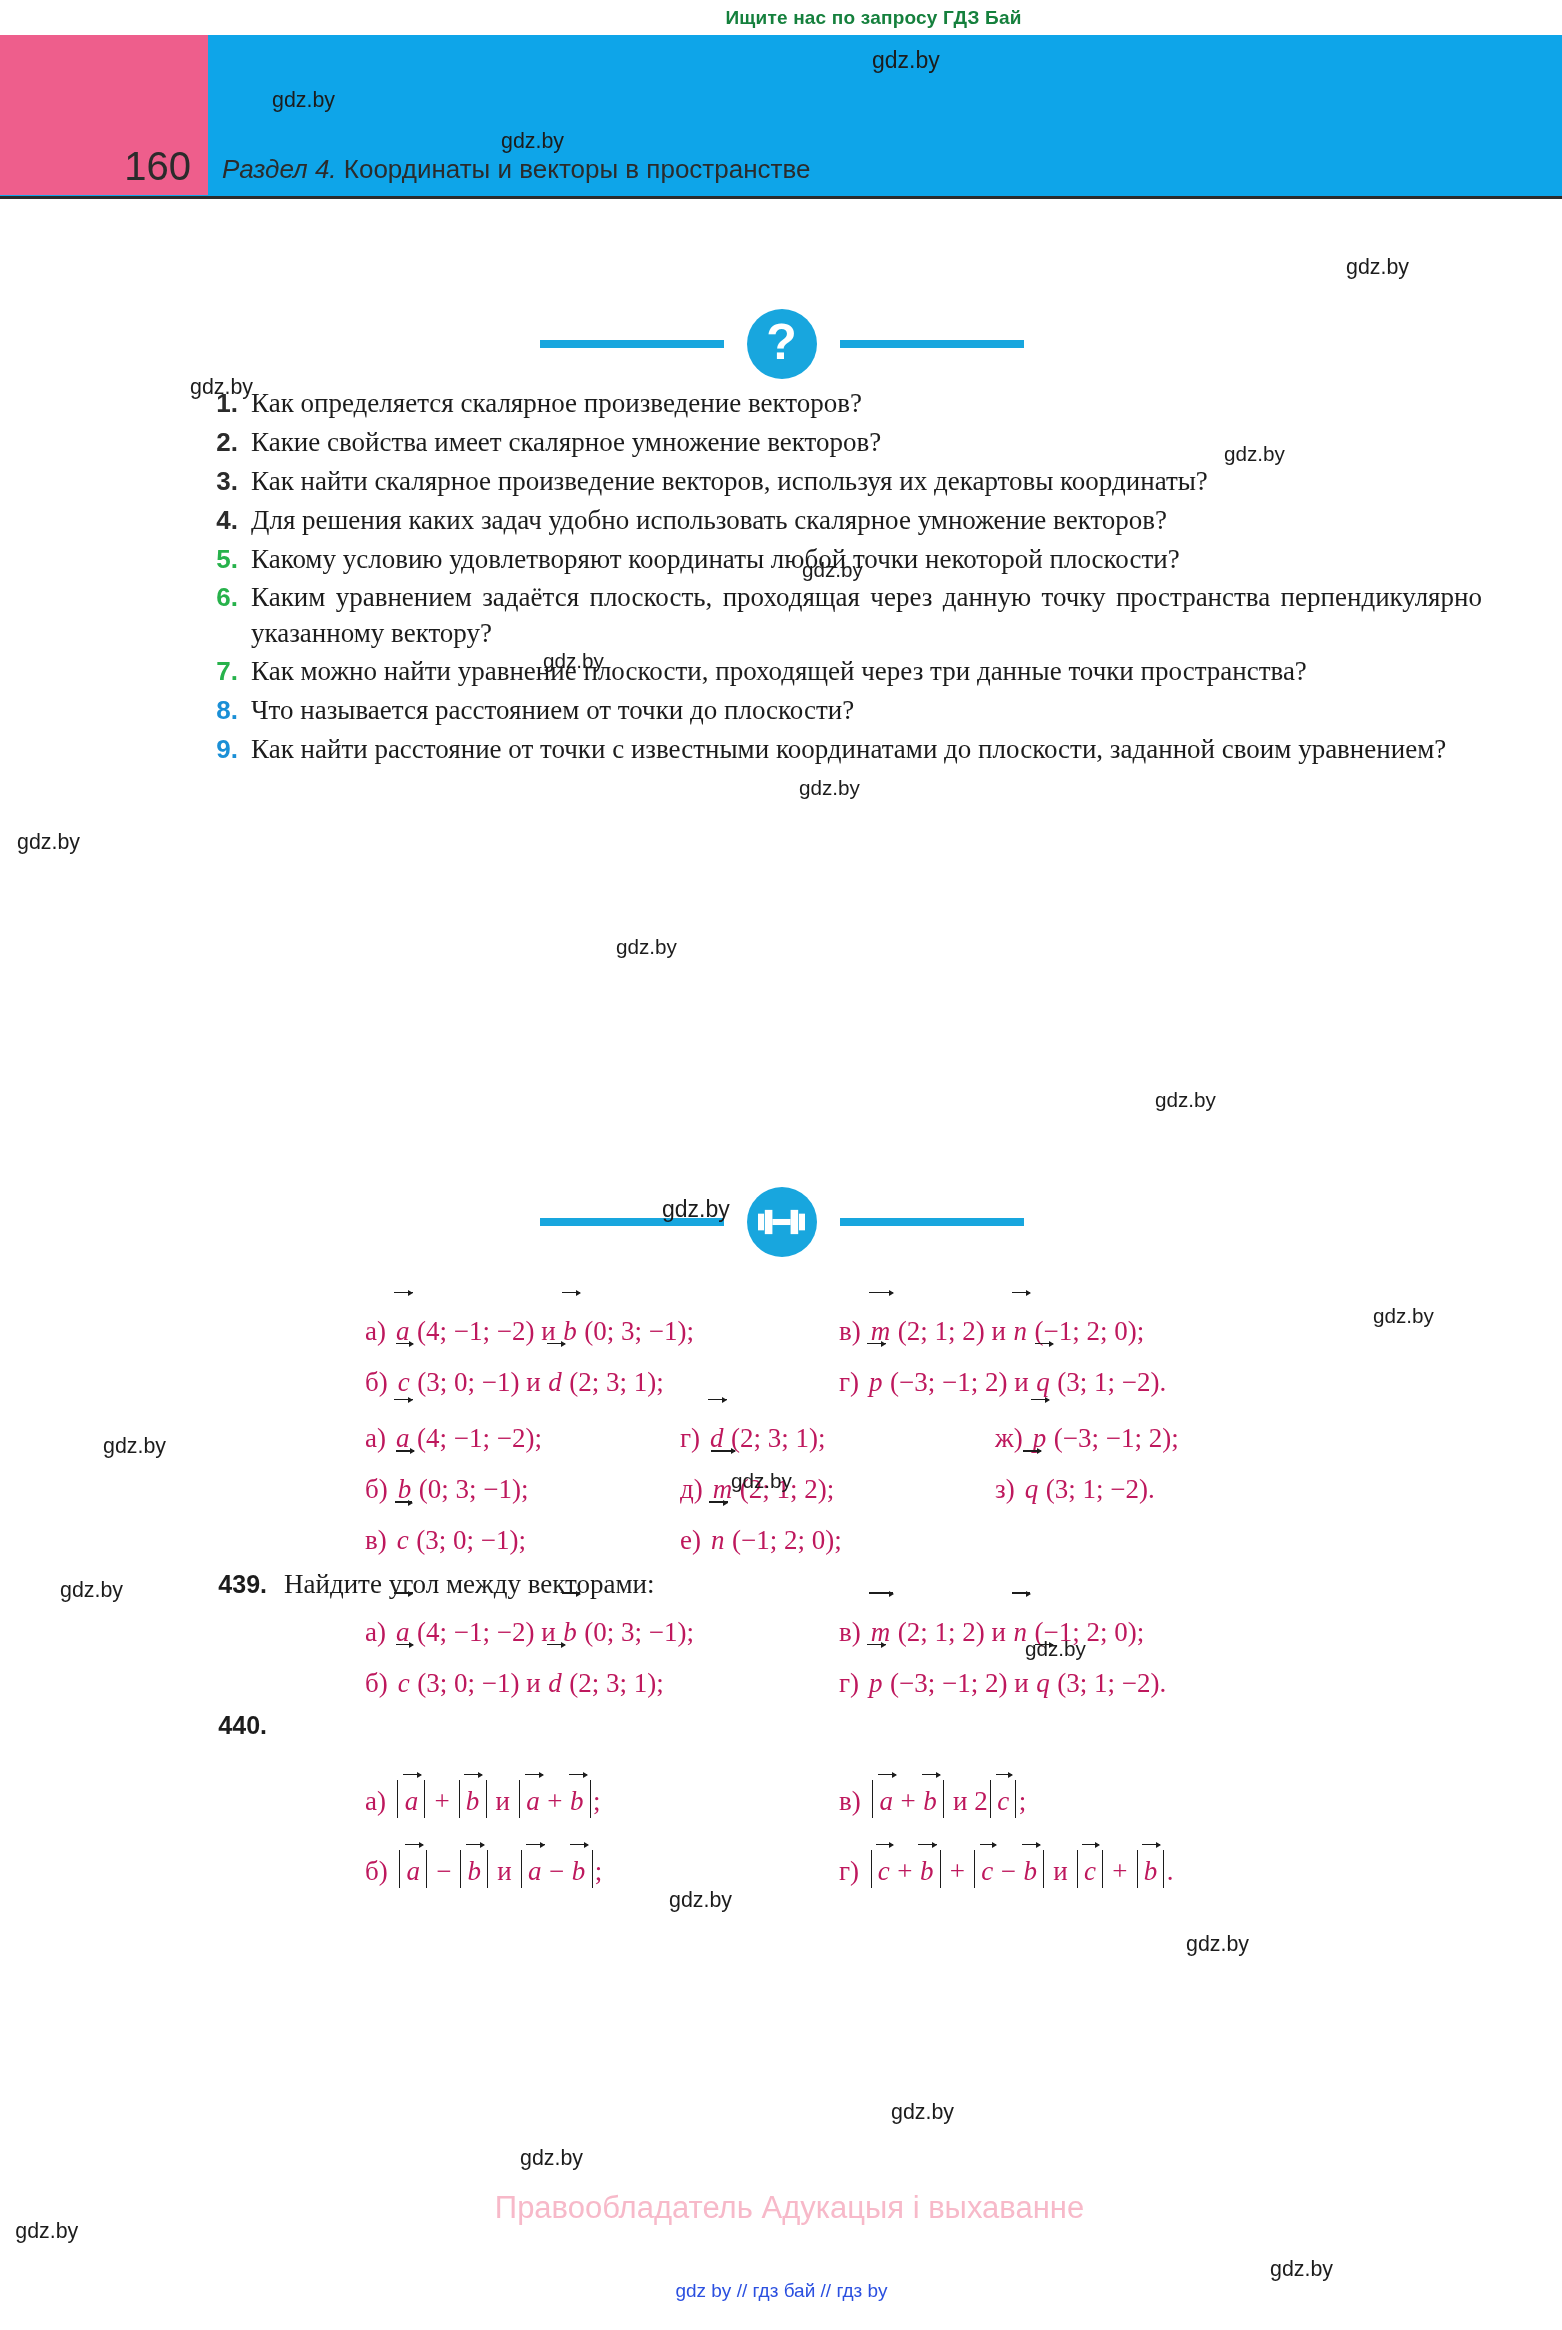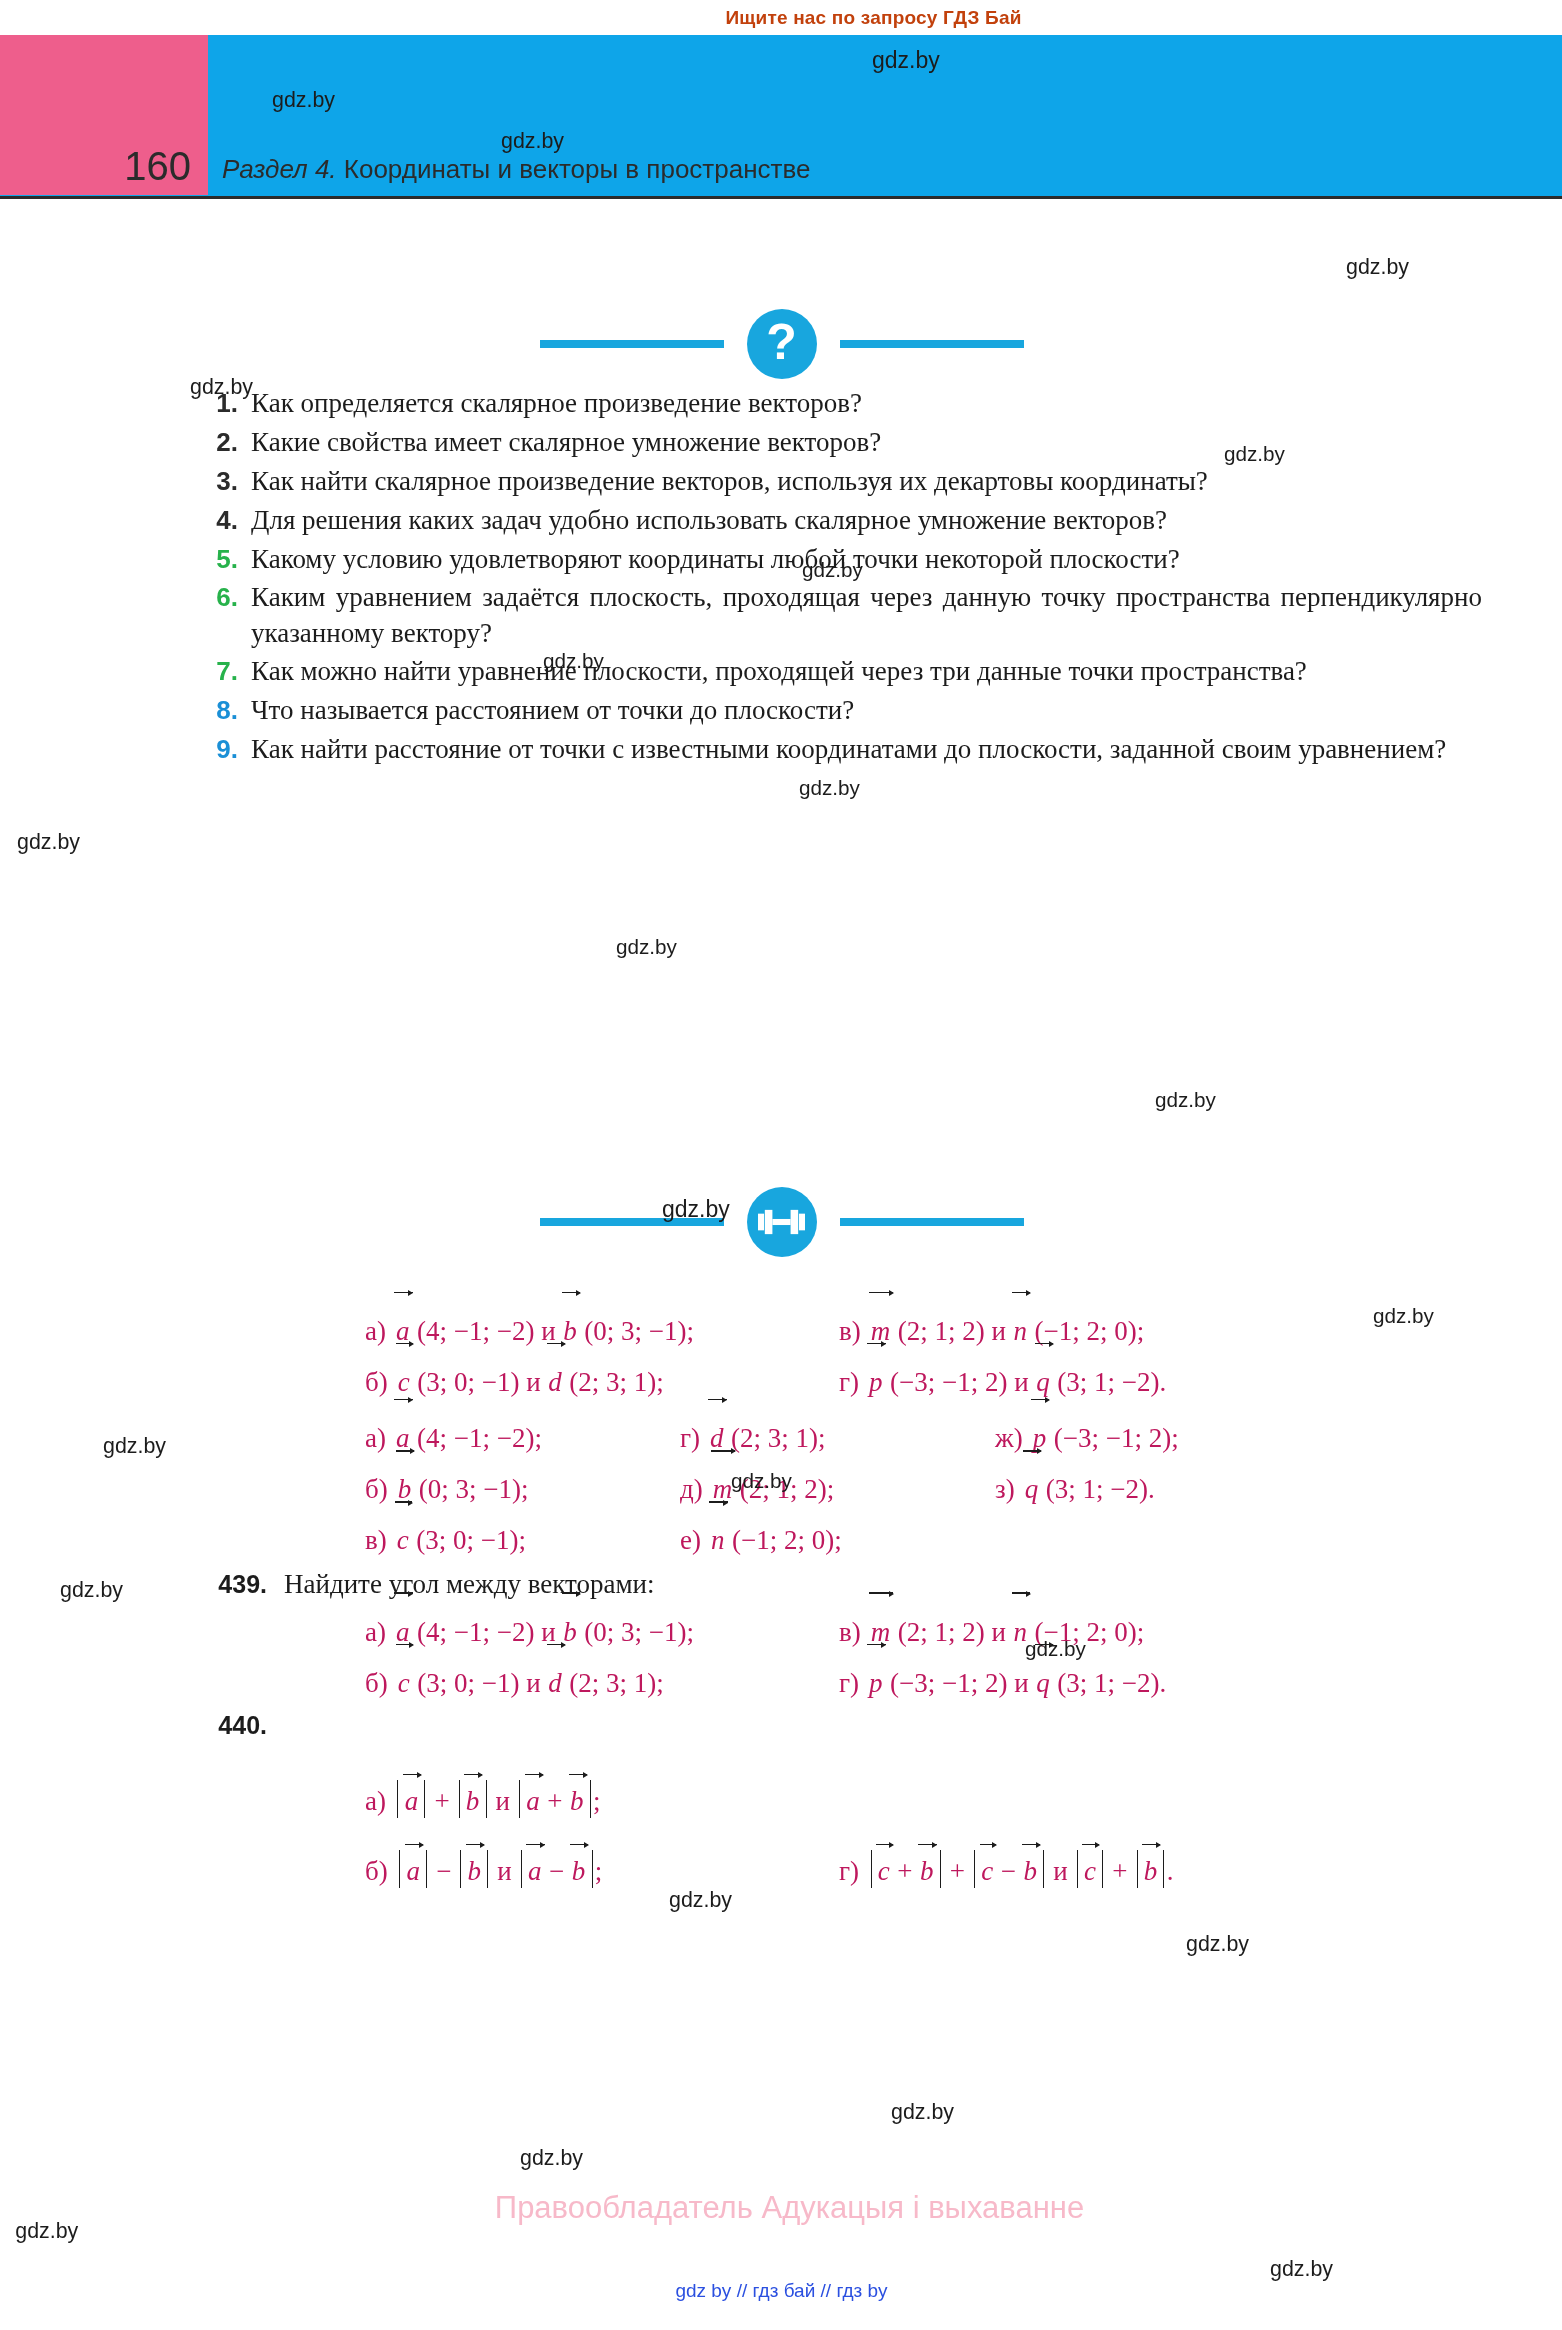--- a/index.html
+++ b/index.html
@@ -21,21 +21,21 @@
     top: 0; left: 0;
     width: 1563px;
     height: 35px;
     display: flex;
     align-items: center;
     justify-content: center;
     padding-left: 184px;
     box-sizing: border-box;
   }
   .promo-text {
-    color: #c2410c;
+    color: #15803d;
     font-family: "Liberation Sans", sans-serif;
     font-weight: bold;
     font-size: 19px;
     letter-spacing: 0.2px;
   }
 
   
   .header-band {
     position: absolute;
     top: 35px; left: 0;
@@ -378,20 +378,21 @@
         </div>
       </div>
     </div>
     <div class="ex-block">
       <div class="ex-head">
         <div class="ex-num">440.</div>
       </div>
       <div class="ex-cols" style="margin-top: 26px;">
         <div class="ex-line" style="line-height: 2.6;">
           <div class="ex-cell" style="width: 474px;"><span class="lbl">а)</span><span class="abs"><span class="vec">a</span></span><span> + </span><span class="abs"><span class="vec">b</span></span><span>  и  </span><span class="abs"><span class="vec">a</span><span> + </span><span class="vec">b</span></span><span>;</span></div>
+          <div class="ex-cell" style="width: 459px;"><span class="lbl">в)</span><span class="abs"><span class="vec">a</span><span> + </span><span class="vec">b</span></span><span>  и  2</span><span class="abs"><span class="vec">c</span></span><span>;</span></div>
         </div>
         <div class="ex-line" style="line-height: 2.6;">
           <div class="ex-cell" style="width: 474px;"><span class="lbl">б)</span><span class="abs"><span class="vec">a</span></span><span> − </span><span class="abs"><span class="vec">b</span></span><span>  и  </span><span class="abs"><span class="vec">a</span><span> − </span><span class="vec">b</span></span><span>;</span></div>
           <div class="ex-cell" style="width: 536px;"><span class="lbl">г)</span><span class="abs"><span class="vec">c</span><span> + </span><span class="vec">b</span></span><span> + </span><span class="abs"><span class="vec">c</span><span> − </span><span class="vec">b</span></span><span>  и  </span><span class="abs"><span class="vec">c</span></span><span> + </span><span class="abs"><span class="vec">b</span></span><span>.</span></div>
         </div>
       </div>
     </div>
   </div>
 
 <div class="copyright">Правообладатель Адукацыя i выхаванне</div>

